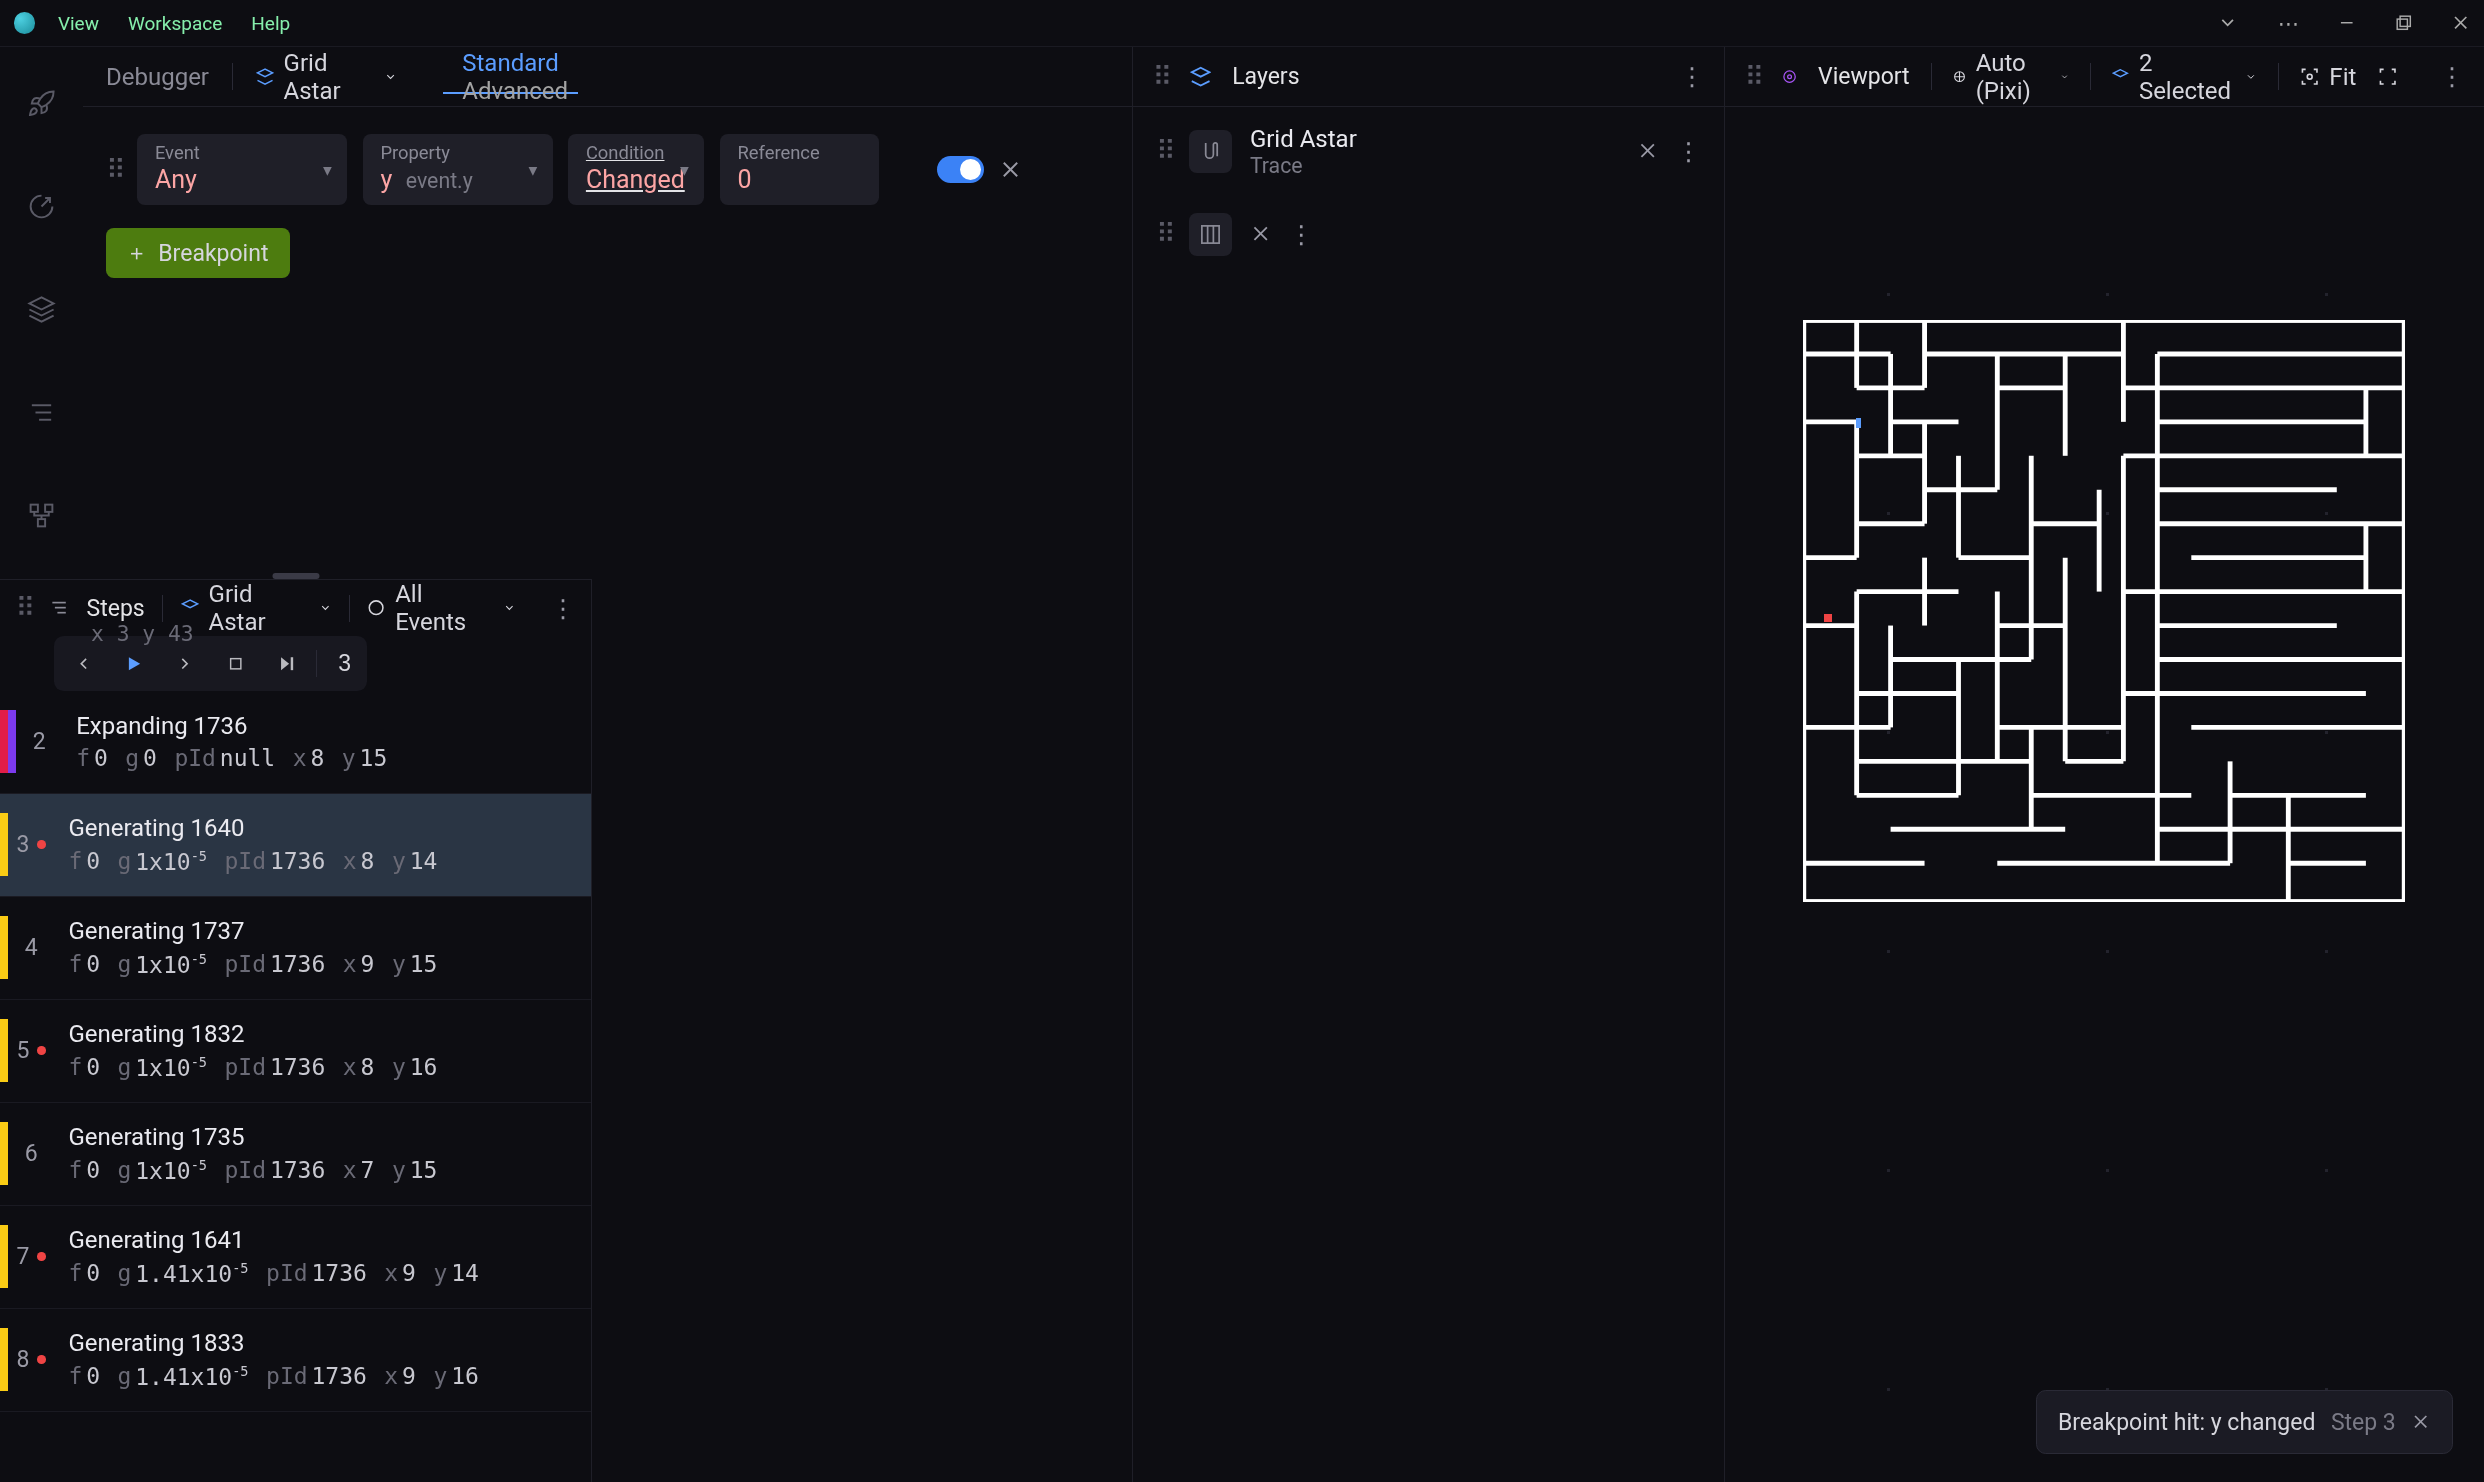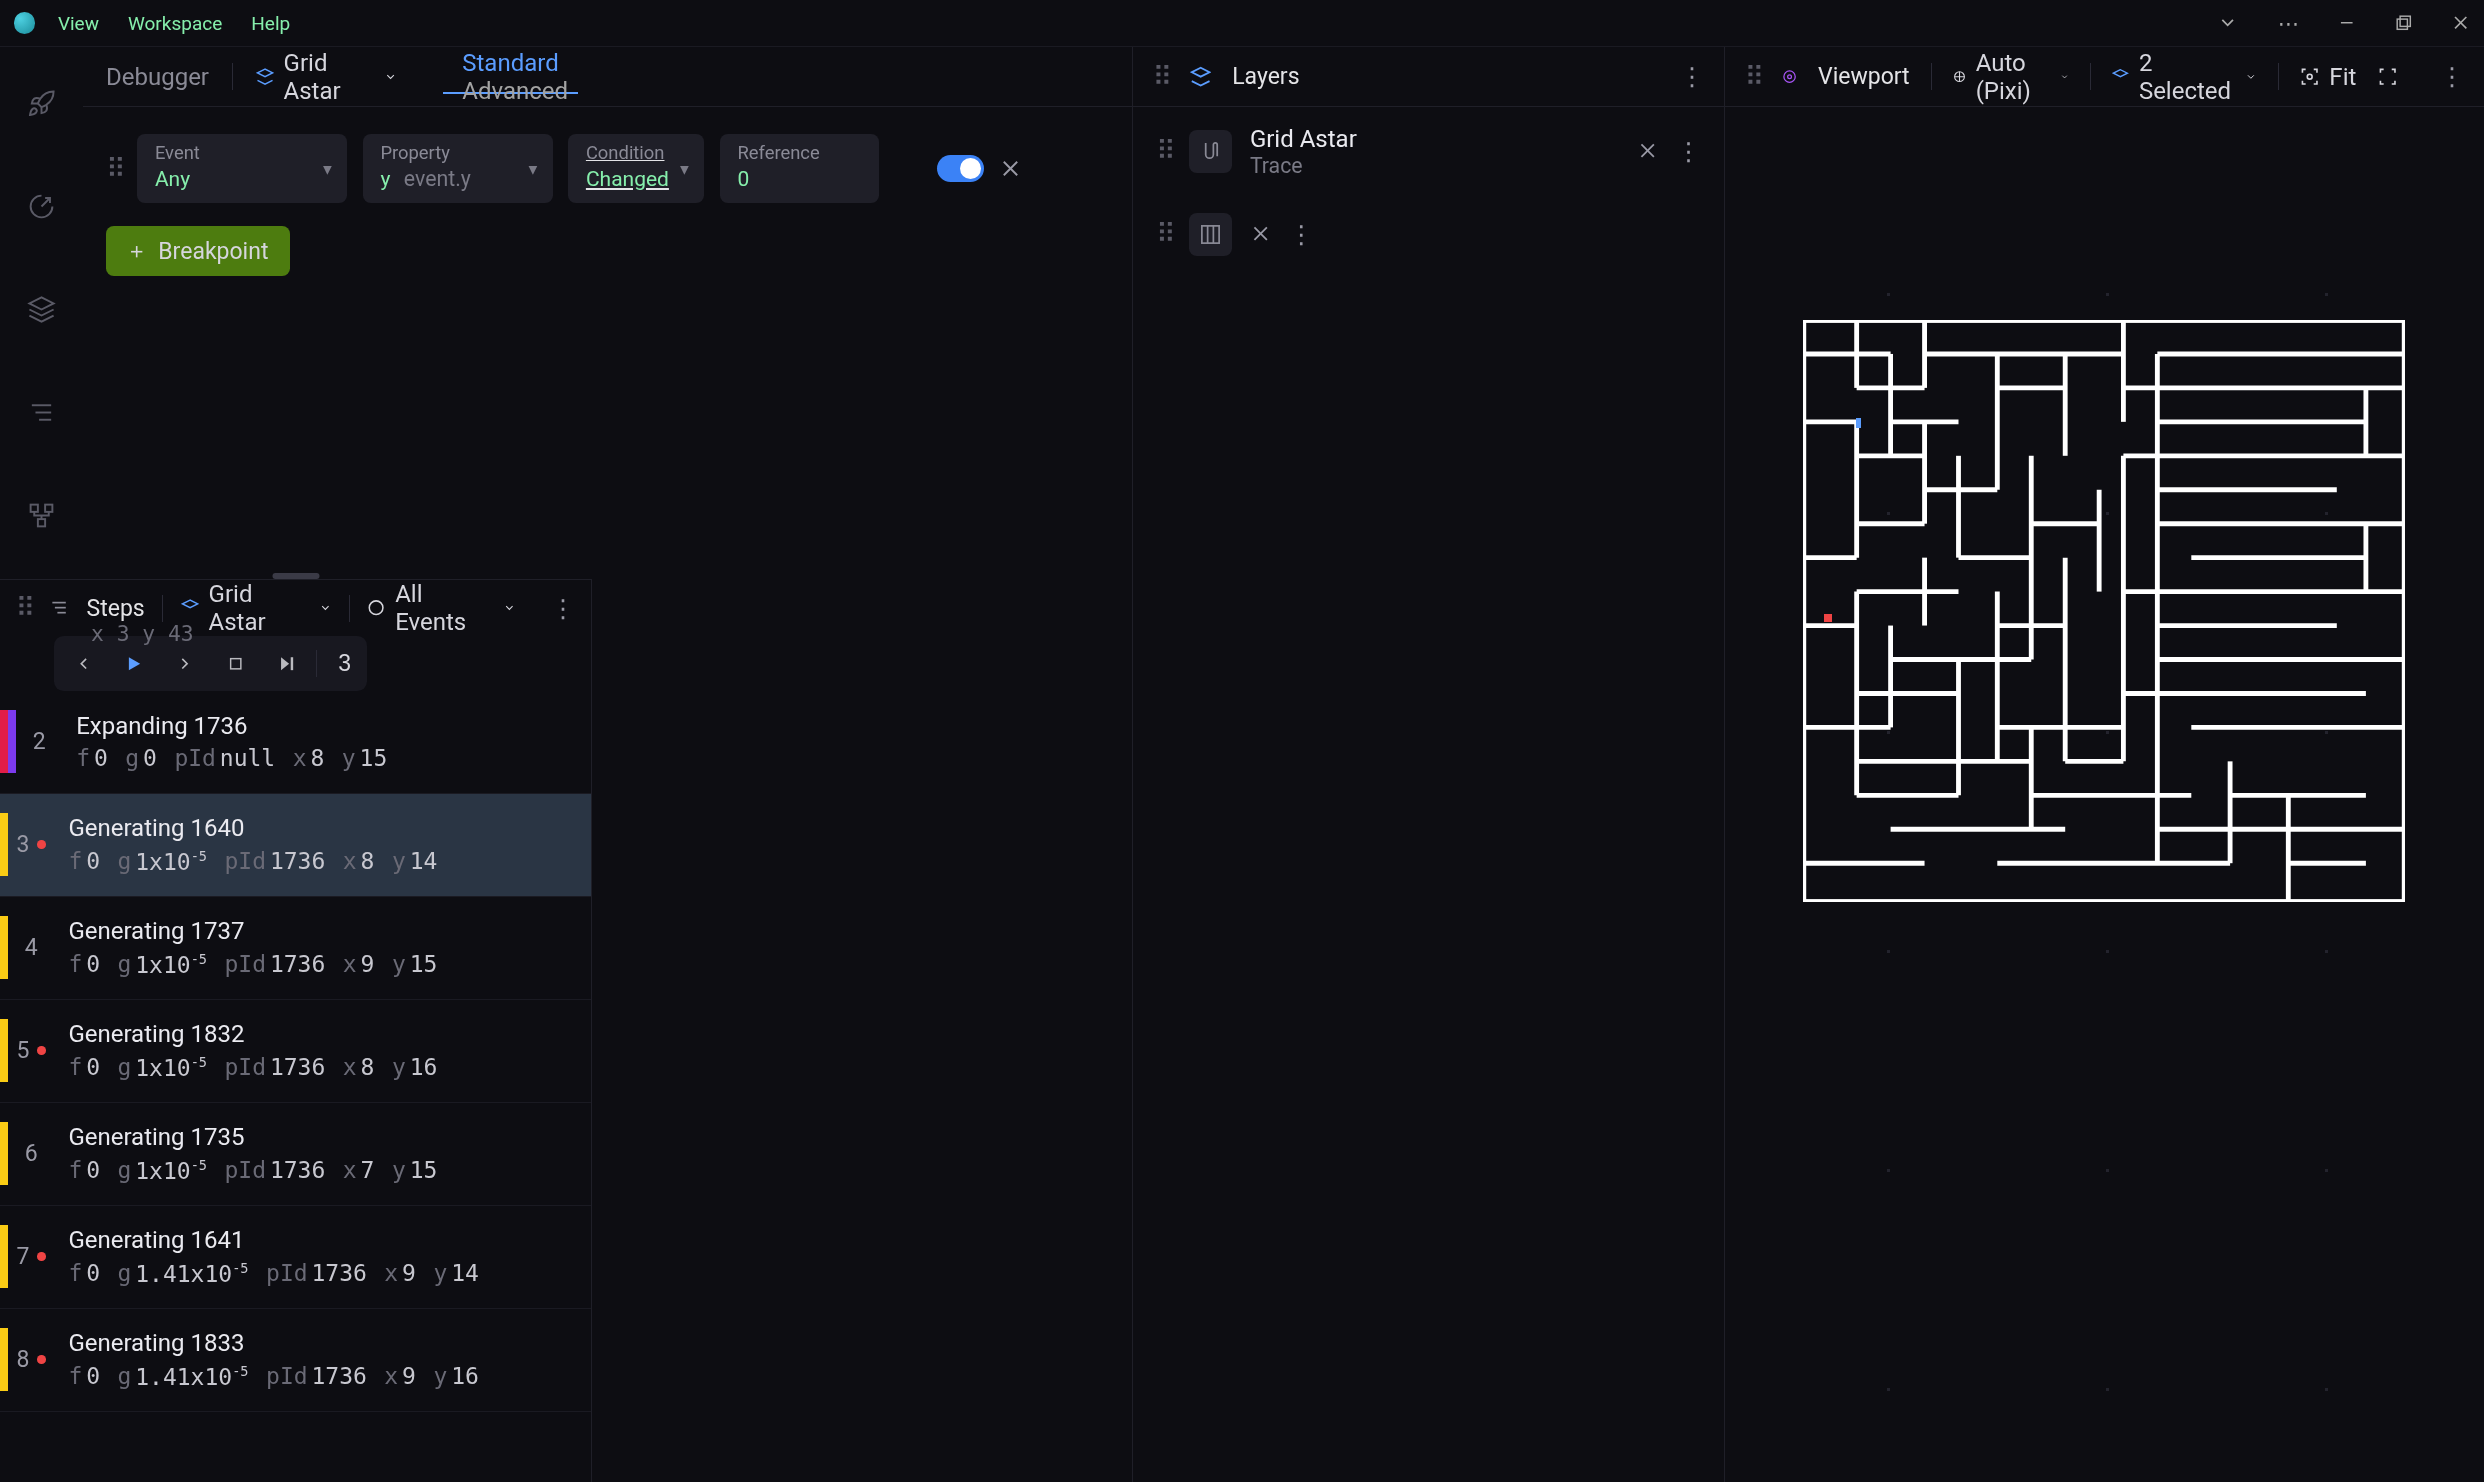--- a/index.html
+++ b/index.html
@@ -81,21 +81,21 @@
   display: flex; align-items: center; gap: 15.5px; margin-bottom: 23px;
 }
 .drag-handle { color: #5a5a66; cursor: grab; font-size: 27px; letter-spacing: -3.9px;}
 .field {
   background: #1f1f28;
   border-radius: 7.8px;
   padding: 7.8px 17.5px 11.6px;
   position: relative;
 }
 .field-label { font-size: 18.4px; color: #8a8a96; display: block; margin-bottom: 1.9px; }
-.field-value { font-size: 21px; color: #86efac; }
+.field-value { font-size: 25px; color: #fca5a5; }
 .field-value.sub { color: #7a7a86; font-size: 21.3px; margin-left: 7.8px; }
 .field-caret { position: absolute; right: 15.5px; top: 50%; transform: translateY(-50%); color: #7a7a86; font-size: 17.5px;}
 
 .toggle {
   width: 47px; height: 27px; background: #3b82f6; border-radius: 13.6px;
   position: relative; cursor: pointer;
 }
 .toggle::after {
   content: ""; position: absolute; right: 2.9px; top: 2.9px;
   width: 21.3px; height: 21.3px; background: #fff; border-radius: 50%;
@@ -768,18 +768,28 @@
               <line x1="330" y1="140" x2="330" y2="455"></line>
             <line x1="365" y1="35" x2="365" y2="560"></line>
             <line x1="440" y1="455" x2="440" y2="560"></line>
             <line x1="500" y1="490" x2="500" y2="600"></line>
             <line x1="580" y1="70" x2="580" y2="140"></line>
               <line x1="580" y1="210" x2="580" y2="280"></line>
           </svg>
           <div class="maze-marker-blue" style="left:131px;top:311px;"></div>
           <div class="maze-marker-red" style="left:99px;top:507px;"></div>
 
+          <div class="toast">
+            <span>Breakpoint hit: y changed</span>
+            <span class="sub">Step 3</span>
+            <span class="btn-icon">
+              <svg width="19.4" height="19.4" viewBox="0 0 24 24" fill="none" stroke="currentColor" stroke-width="2">
+                  <line x1="5" y1="5" x2="19" y2="19"></line>
+                  <line x1="19" y1="5" x2="5" y2="19"></line>
+                </svg>
+            </span>
+          </div>
         </div>
       </div>
     </div>
   </div>
 </div>
 
 
 </body></html>

